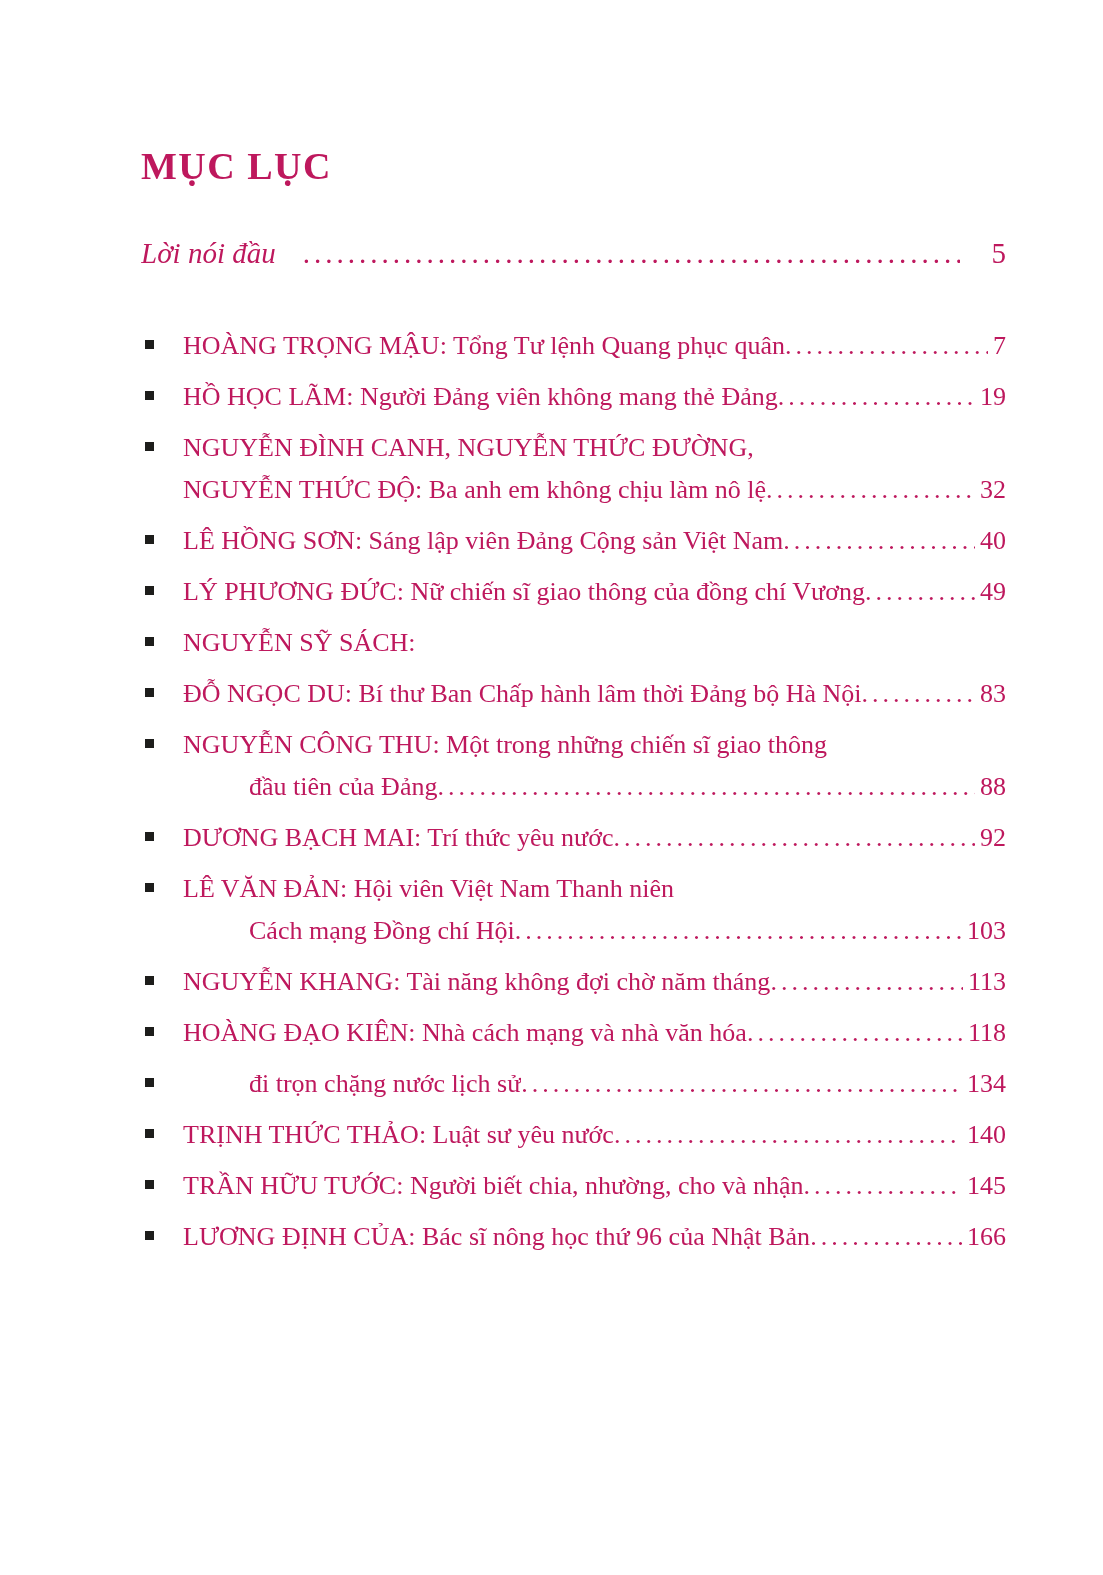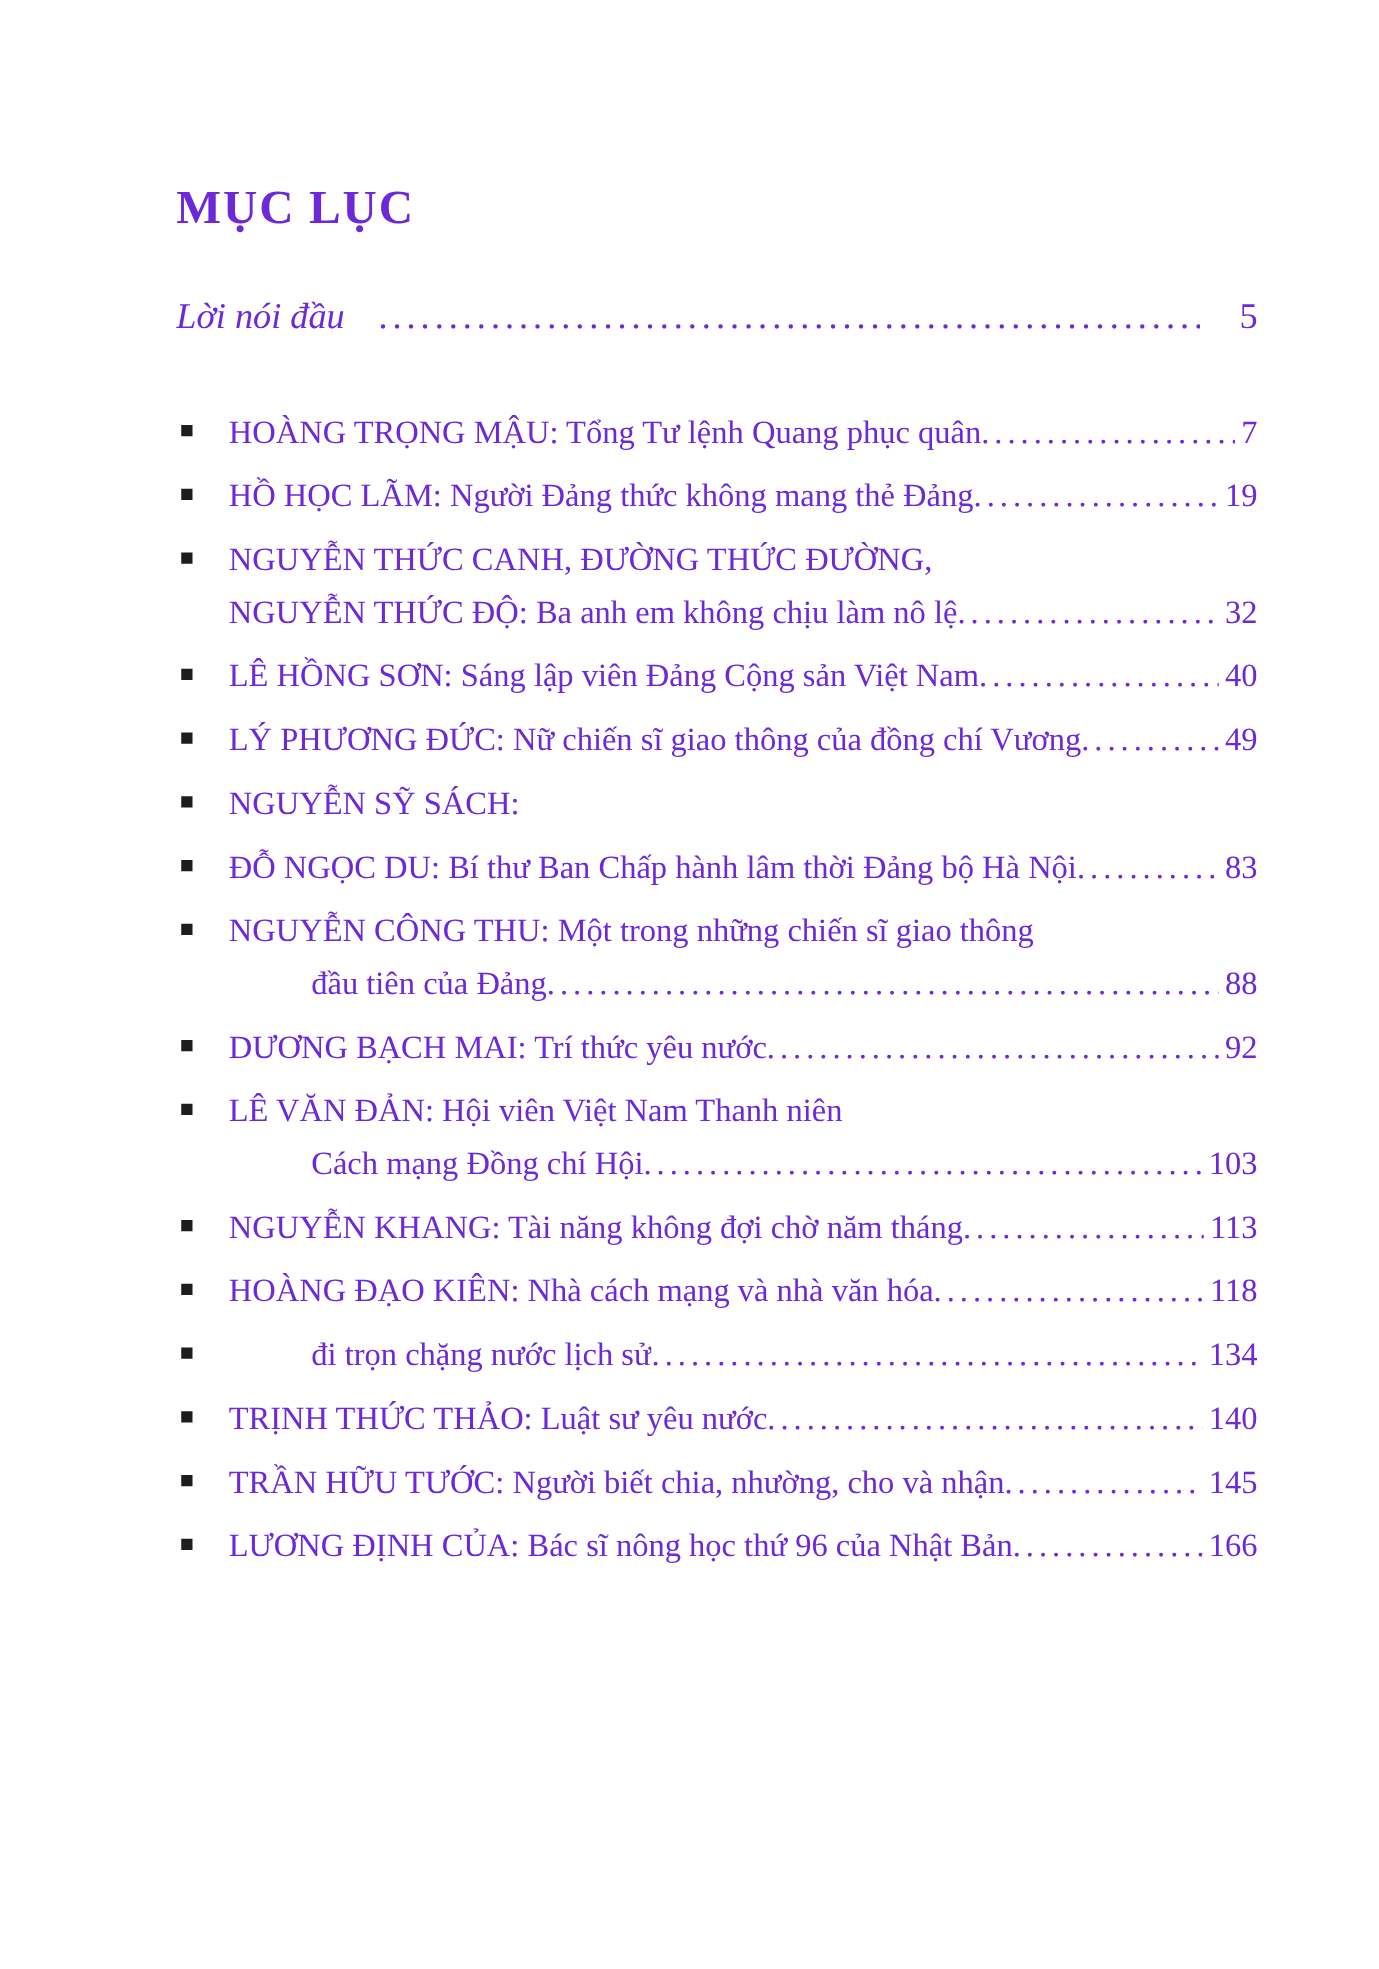--- a/index.html
+++ b/index.html
@@ -5,21 +5,21 @@
   html, body {
     margin: 0;
     padding: 0;
     background: #ffffff;
   }
   .page {
     position: relative;
     width: 1103px;
     height: 1458px;
     background: #ffffff;
-    color: #6d28d9;
+    color: #be185d;
     font-family: "Liberation Serif", "DejaVu Serif", serif;
     overflow: hidden;
     box-sizing: border-box;
   }
   .title {
     margin: 0;
     padding: 146px 0 0 141px;
     font-size: 38px;
     font-weight: 600;
     letter-spacing: 1.5px;
@@ -101,31 +101,31 @@
             <span class="line-text">HOÀNG TRỌNG MẬU: Tổng Tư lệnh Quang phục quân</span>
             <span class="leader"></span>
             <span class="page-num">7</span>
           </div>
         </div>
       </div>
       <div class="entry">
         <span class="bullet"></span>
         <div class="lines">
           <div class="line">
-            <span class="line-text">HỒ HỌC LÃM: Người Đảng thức không mang thẻ Đảng</span>
+            <span class="line-text">HỒ HỌC LÃM: Người Đảng viên không mang thẻ Đảng</span>
             <span class="leader"></span>
             <span class="page-num">19</span>
           </div>
         </div>
       </div>
       <div class="entry">
         <span class="bullet"></span>
         <div class="lines">
           <div class="line">
-            <span class="line-text">NGUYỄN THỨC CANH, ĐƯỜNG THỨC ĐƯỜNG,</span>
+            <span class="line-text">NGUYỄN ĐÌNH CANH, NGUYỄN THỨC ĐƯỜNG,</span>
           </div>
           <div class="line">
             <span class="line-text">NGUYỄN THỨC ĐỘ: Ba anh em không chịu làm nô lệ</span>
             <span class="leader"></span>
             <span class="page-num">32</span>
           </div>
         </div>
       </div>
       <div class="entry">
         <span class="bullet"></span>

